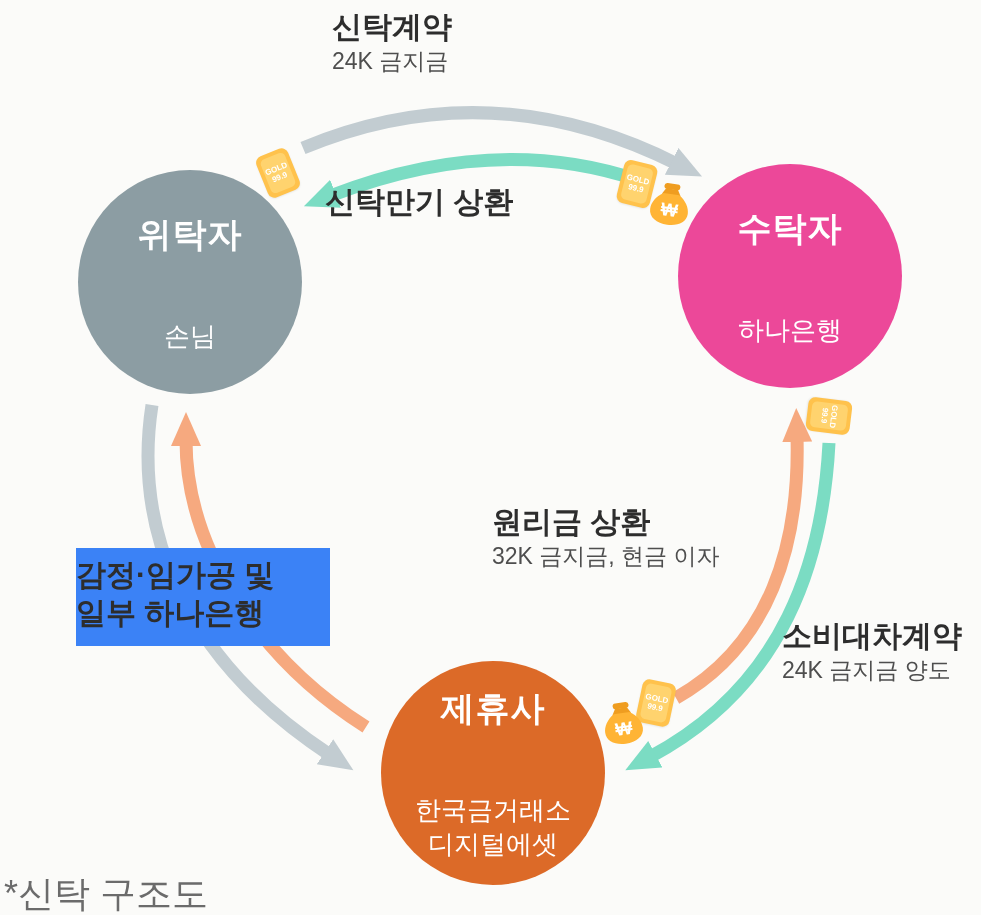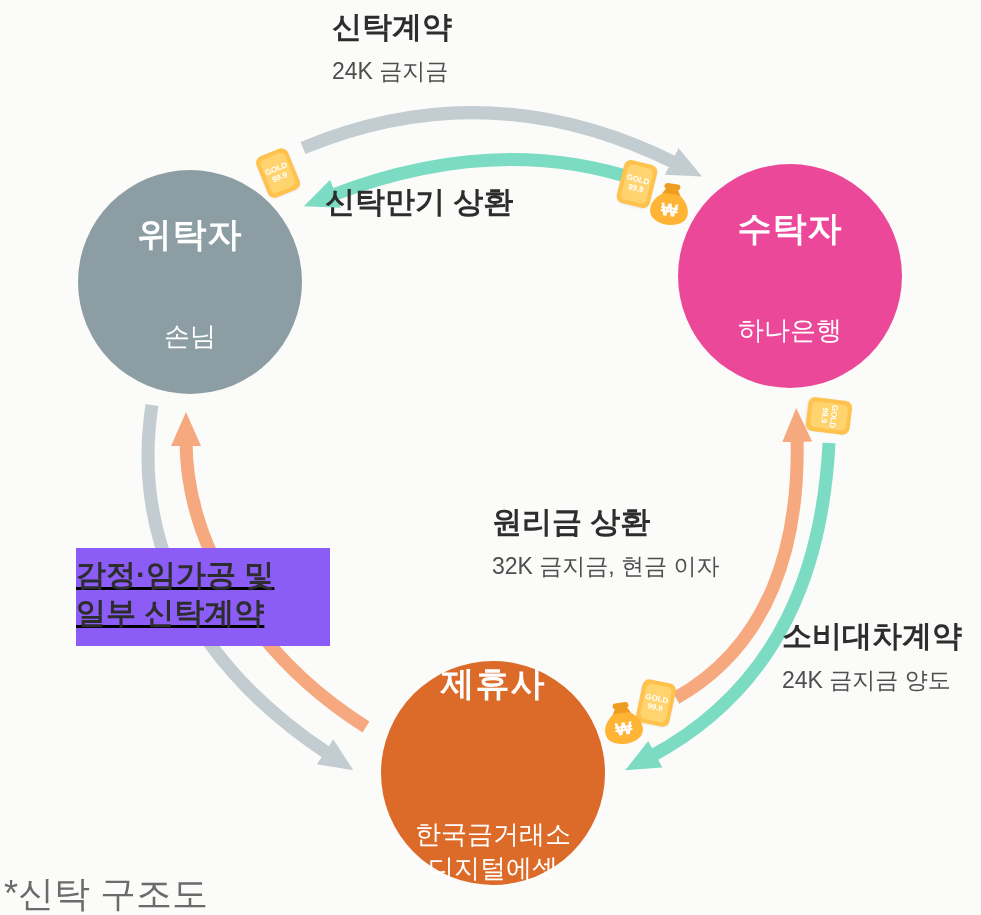--- a/index.html
+++ b/index.html
@@ -18,31 +18,31 @@
   
   .node{
     position:absolute;width:224px;height:224px;border-radius:50%;
     display:flex;flex-direction:column;align-items:center;justify-content:center;
     color:#fff;text-align:center;gap:35px;
   }
   .node-title{font-size:34px;font-weight:800;letter-spacing:1px;}
   .node-sub{font-size:26px;margin-top:26px;line-height:34px;}
   .node-truster{left:78px;top:170px;background:#8C9DA3;}
   .node-trustee{left:678px;top:164px;background:#ec4899;}
-  .node-partner{left:381px;top:661px;background:#DC6A28;justify-content:space-between;}
+  .node-partner{left:381px;top:661px;background:#DC6A28;}
 
   
   .edge-label{position:absolute;}
   .edge-title{font-size:30px;font-weight:800;color:#2D2D2D;line-height:38px;}
-  .edge-sub{font-size:23px;color:#4E4E4E;margin-top:10px;}
+  .edge-sub{font-size:23px;color:#4E4E4E;}
   .lbl-trust{left:332px;top:8px;width:320px;}
   .lbl-maturity{left:325px;top:183px;width:340px;}
   .lbl-principal{left:492px;top:503px;width:272px;}
   .lbl-loan{left:782px;top:617px;width:199px;}
-  .lbl-appraisal{left:76px;top:548px;width:254px;background:#8b5cf6;padding:8px 0 14px 0;text-decoration:underline;}
+  .lbl-appraisal{left:76px;top:548px;width:254px;background:#3b82f6;padding:8px 0 14px 0;}
   .footnote{position:absolute;left:4px;top:870px;font-size:36px;color:#6B6B6B;}
 
   
   .goldbar{
     position:absolute;width:34px;height:44px;border-radius:7px;
     background:#FFC24C;box-shadow:0 1px 2px rgba(0,0,0,0.08);
   }
   .goldbar-inner{
     position:absolute;inset:4px;border-radius:5px;background:#FFD36E;
     display:flex;flex-direction:column;align-items:center;justify-content:center;
@@ -157,17 +157,17 @@
     <div class="edge-sub">32K 금지금, 현금 이자</div>
   </div>
 
   <div class="edge-label lbl-loan">
     <div class="edge-title">소비대차계약</div>
     <div class="edge-sub">24K 금지금 양도</div>
   </div>
 
   <div class="edge-label lbl-appraisal">
     <div class="edge-title">감정·임가공 및</div>
-    <div class="edge-title">일부 신탁계약</div>
+    <div class="edge-title">일부 하나은행</div>
   </div>
 
   <div class="footnote">*신탁 구조도</div>
 </div>
 
 </body></html>

